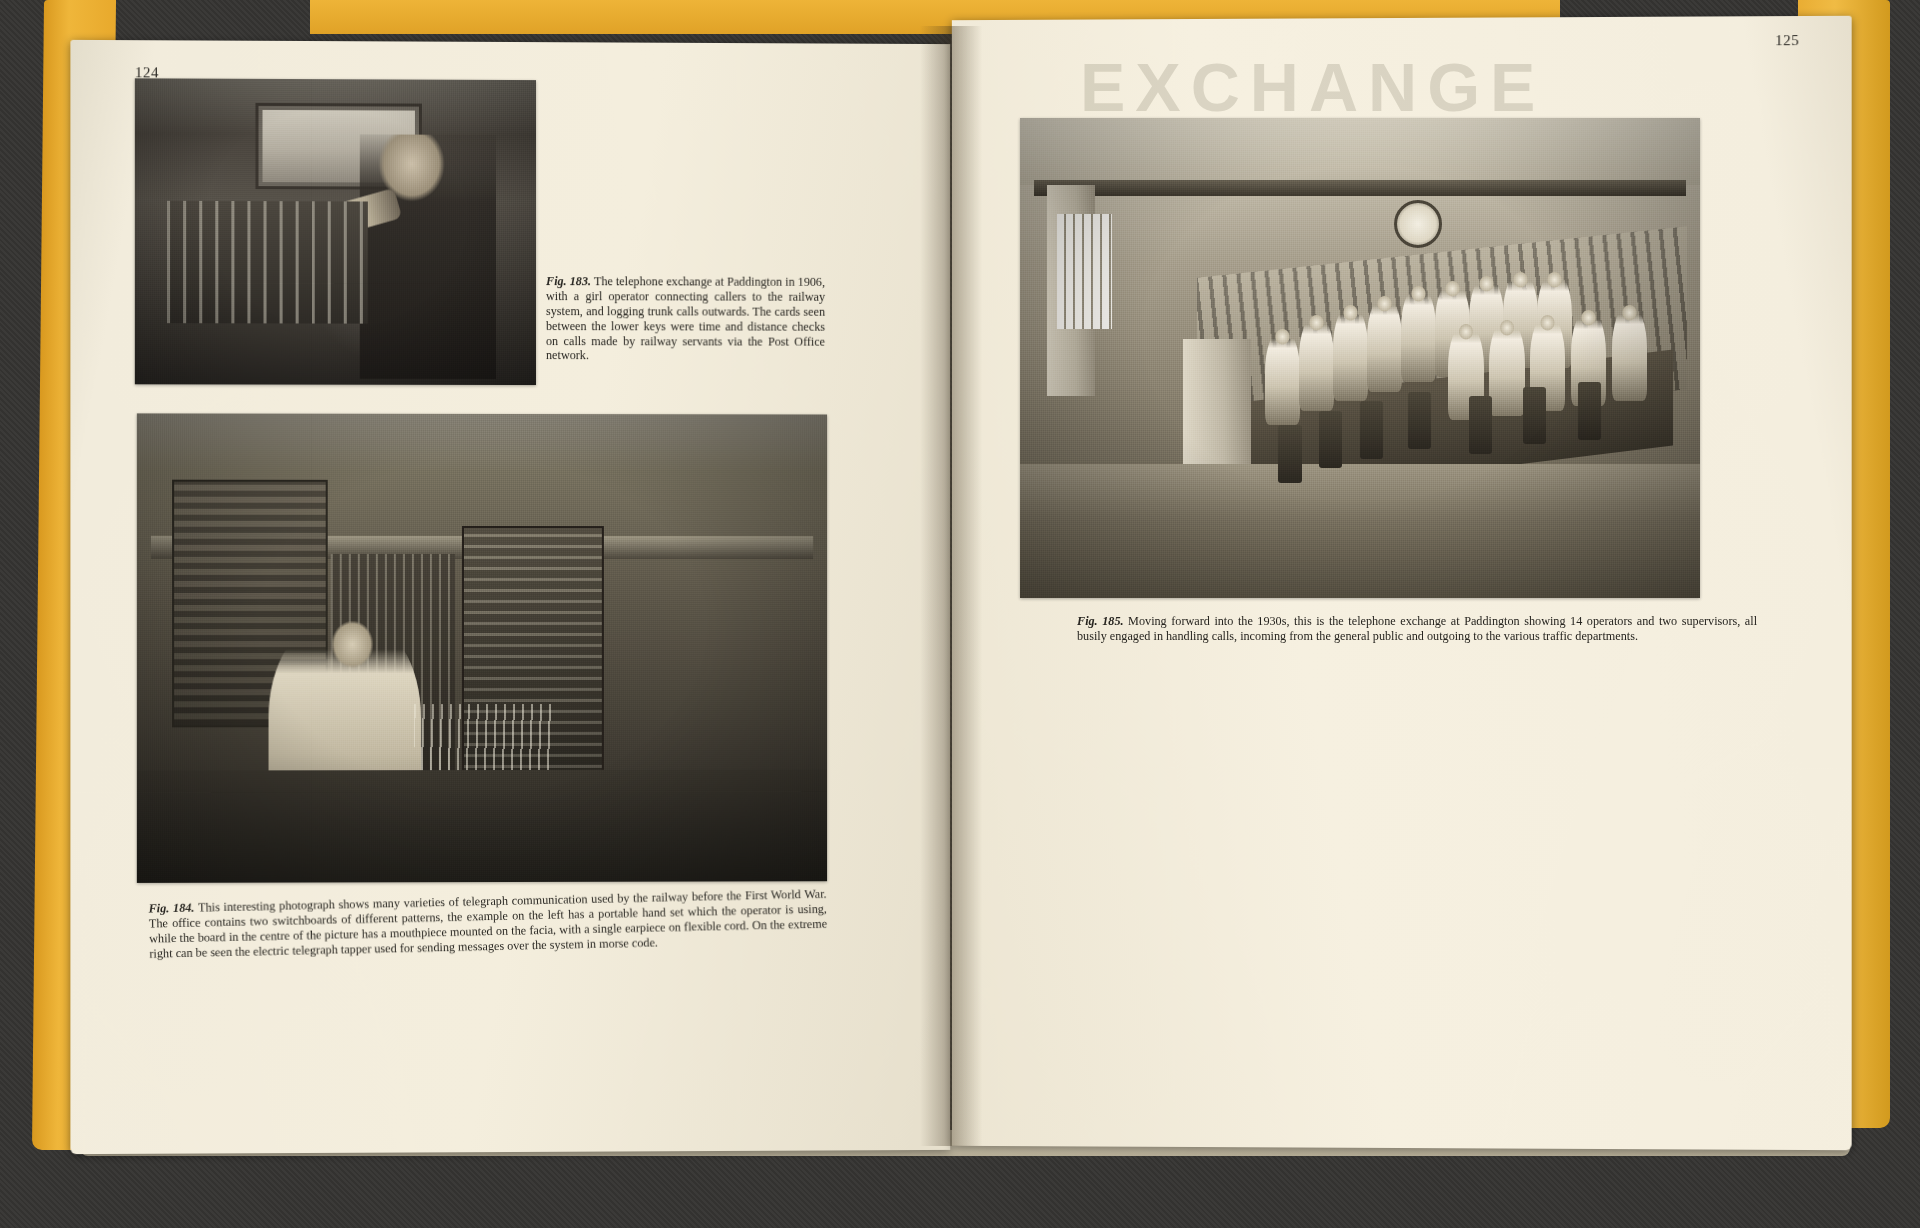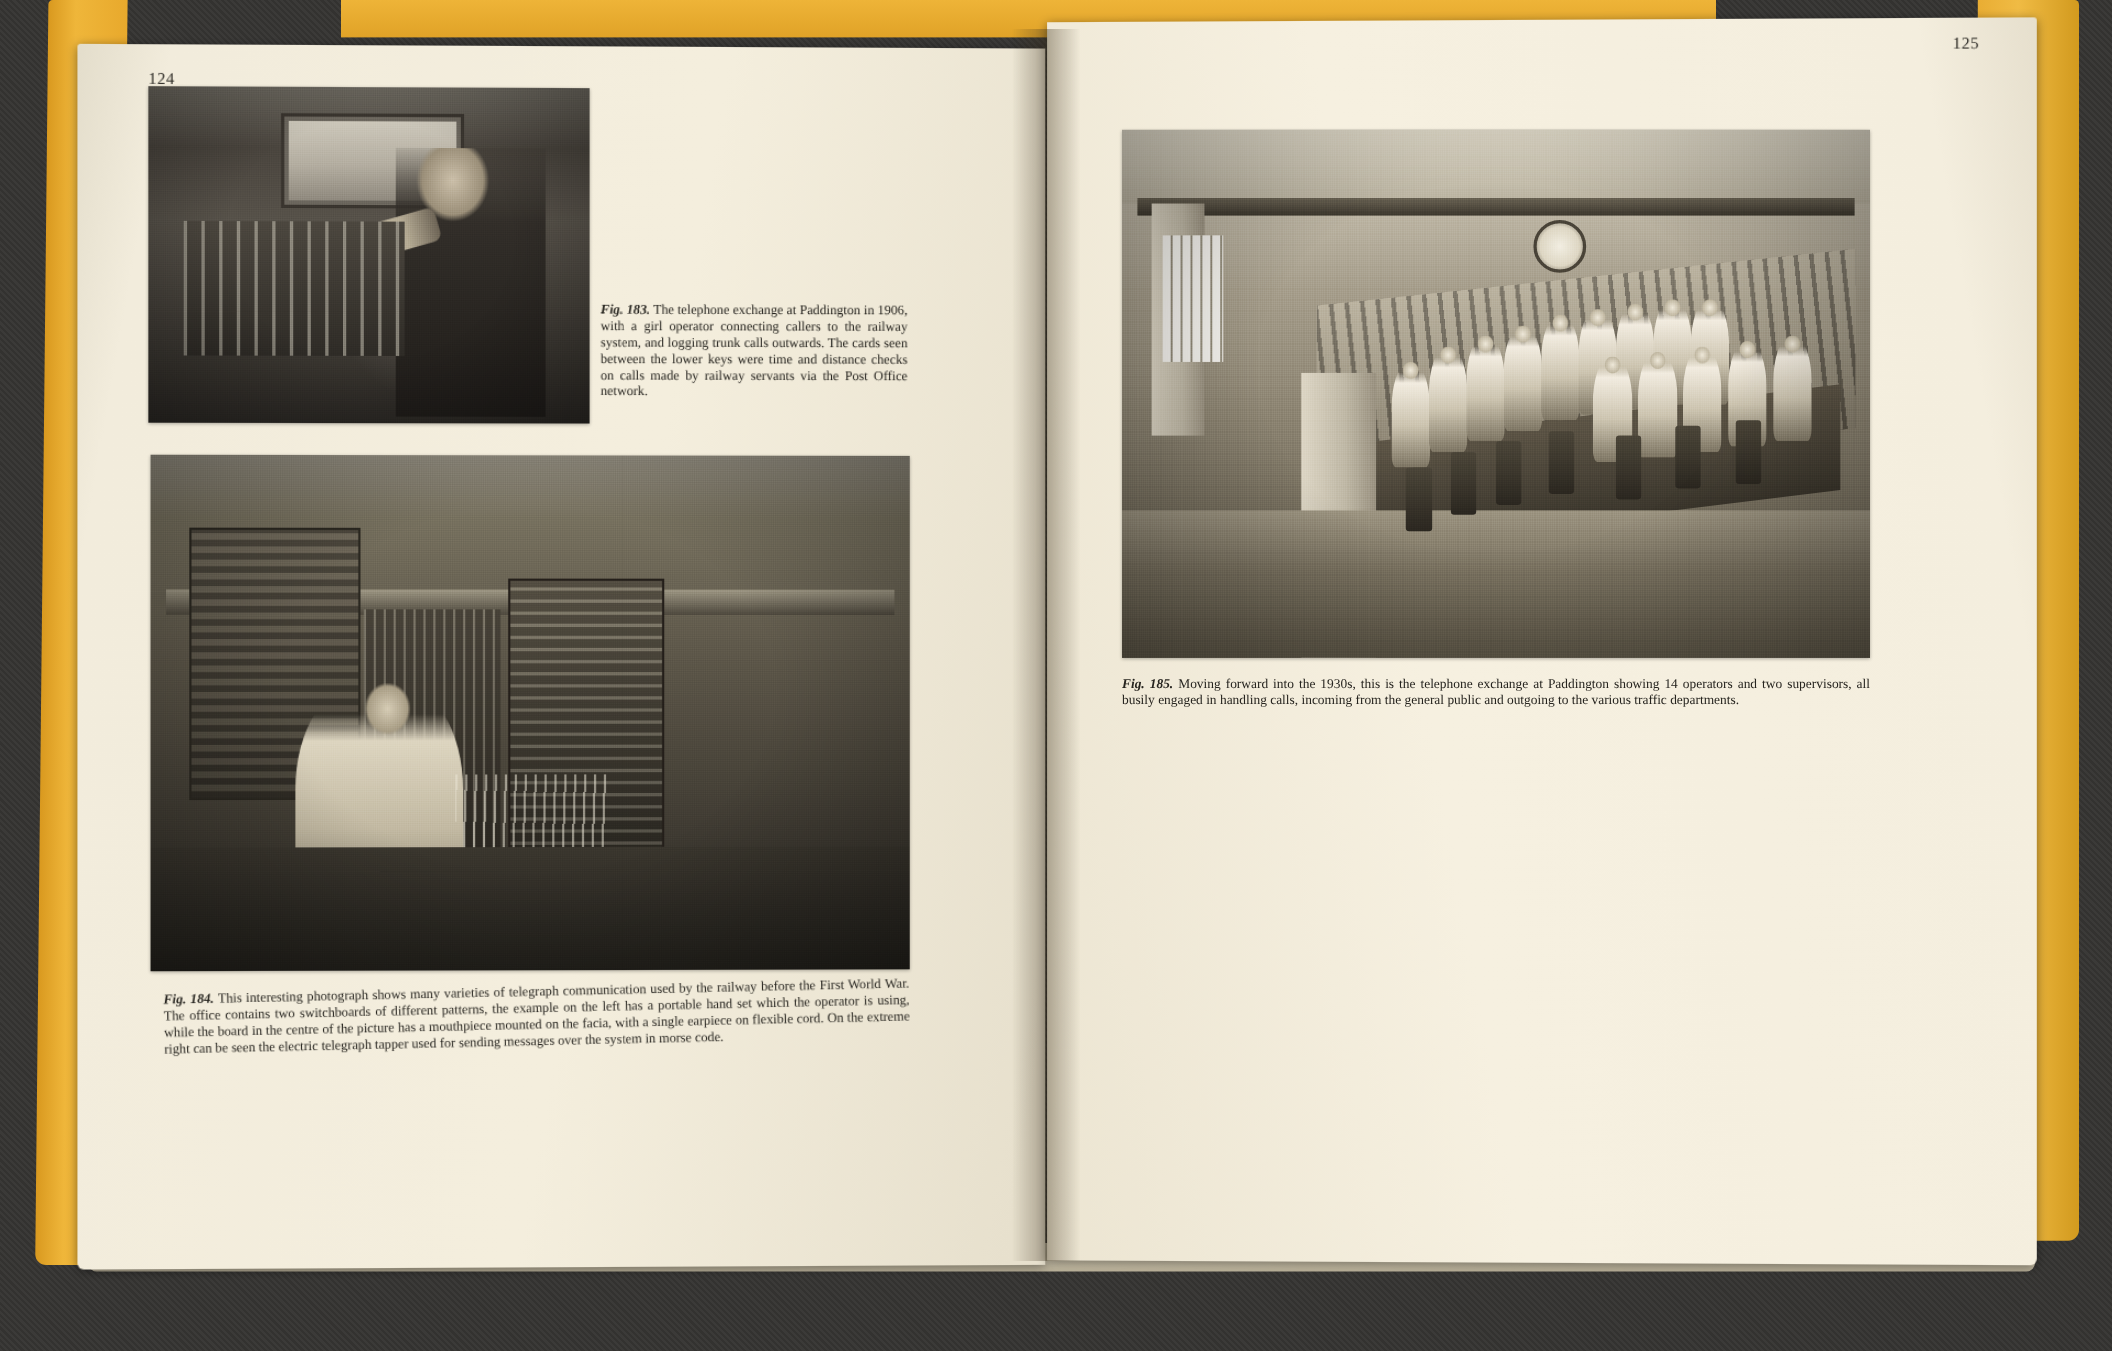--- a/index.html
+++ b/index.html
@@ -397,20 +397,21 @@
         <span class="figno">Fig. 184.</span>
         <span>This interesting photograph shows many varieties of telegraph communication used by the railway before the First World War. The office contains two switchboards of different patterns, the example on the left has a portable hand set which the operator is using, while the board in the centre of the picture has a mouthpiece mounted on the facia, with a single earpiece on flexible cord. On the extreme right can be seen the electric telegraph tapper used for sending messages over the system in morse code.</span>
       </div>
     </div>
 
     <div class="page page-right">
 
       <div class="folio" style="right:52px; top:16px;">125</div>
     </div>
 
+    <div class="showthrough">EXCHANGE</div>
 
     <div class="plate" style="left:1000px; top:118px; width:680px; height:480px;">
       <div class="ph ph185">
         <div class="ceiling"></div>
         <div class="beam"></div>
         <div class="pillar pillar-a"></div>
         <div class="window"></div>
         <div class="clock"></div>
         <div class="switch-row"></div>
         <div class="desk-row"></div>
@@ -437,20 +438,20 @@
         <div class="chair" style="left:50%; top:59%;"></div>
         <div class="chair" style="left:57%; top:57%;"></div>
         <div class="chair" style="left:66%; top:58%;"></div>
         <div class="chair" style="left:74%; top:56%;"></div>
         <div class="chair" style="left:82%; top:55%;"></div>
       </div>
       <div class="grain"></div>
       <div class="vignette"></div>
     </div>
 
-    <div class="caption" style="left:1000px; top:614px; width:680px;">
+    <div class="caption" style="left:1057px; top:614px; width:680px;">
       <span class="figno">Fig. 185.</span>
       <span>Moving forward into the 1930s, this is the telephone exchange at Paddington showing 14 operators and two supervisors, all busily engaged in handling calls, incoming from the general public and outgoing to the various traffic departments.</span>
     </div>
 
     <div class="gutter"></div>
   </div>
 </div>
 
 </body></html>

